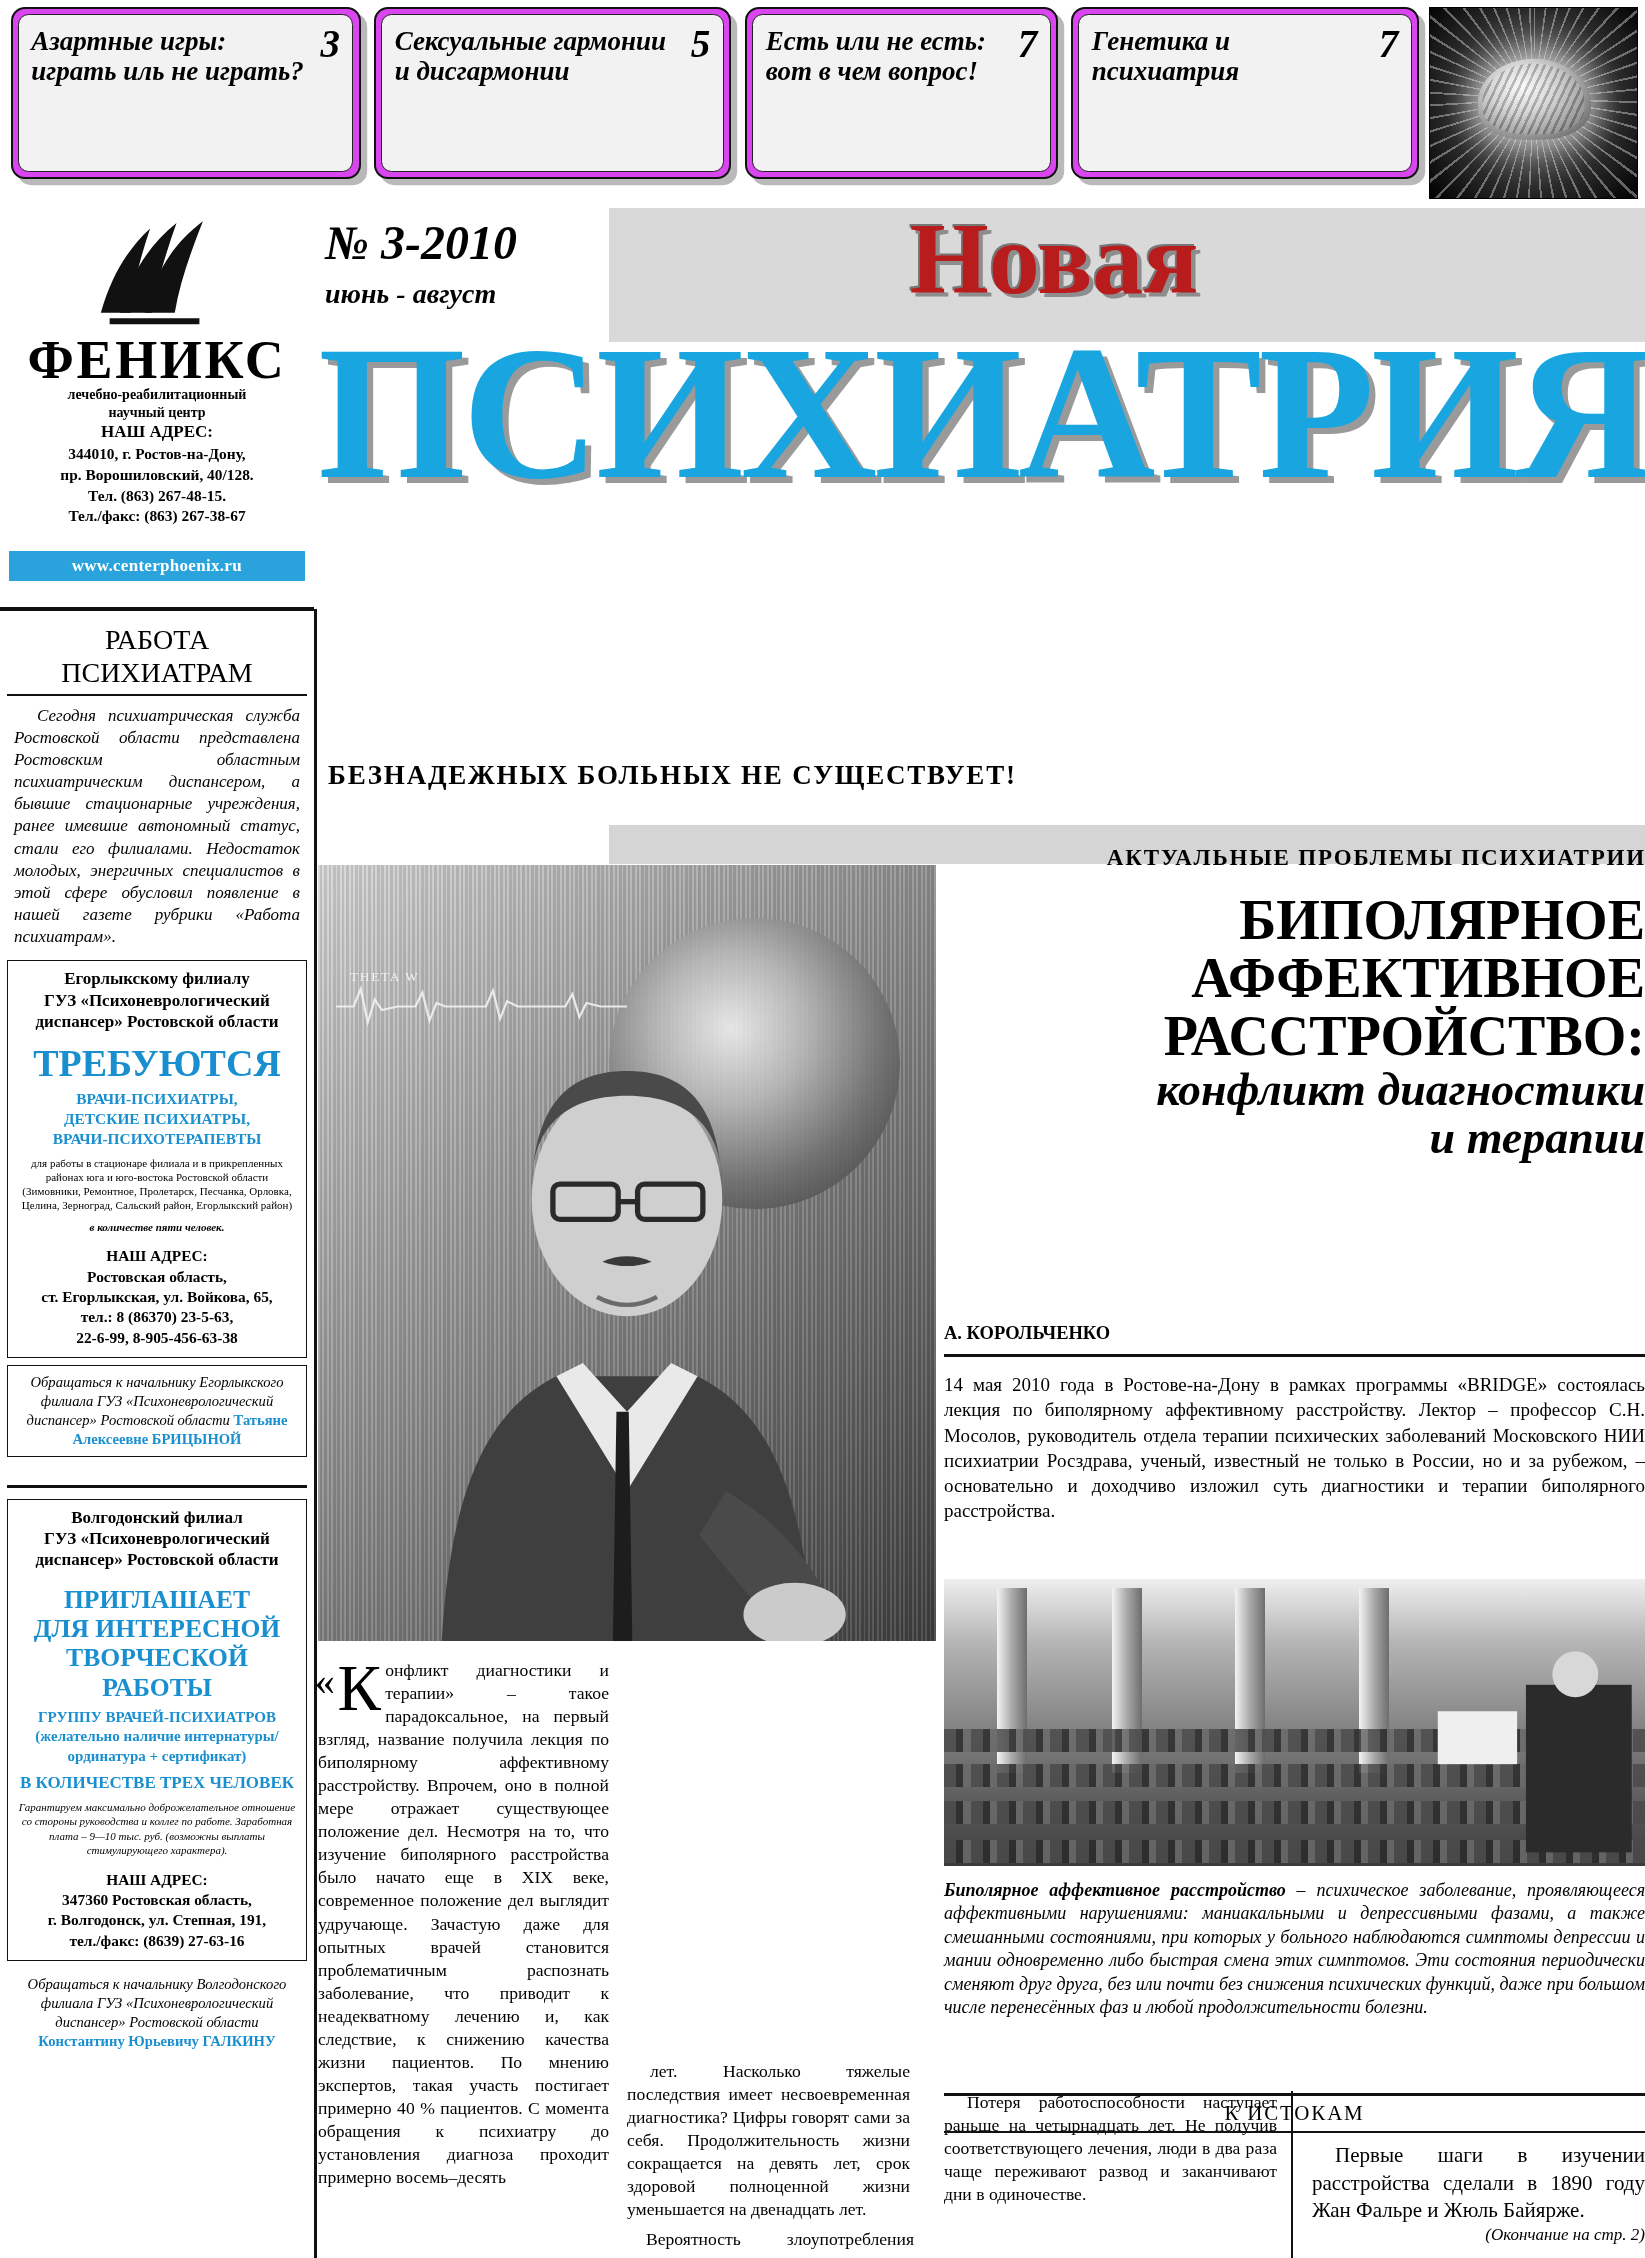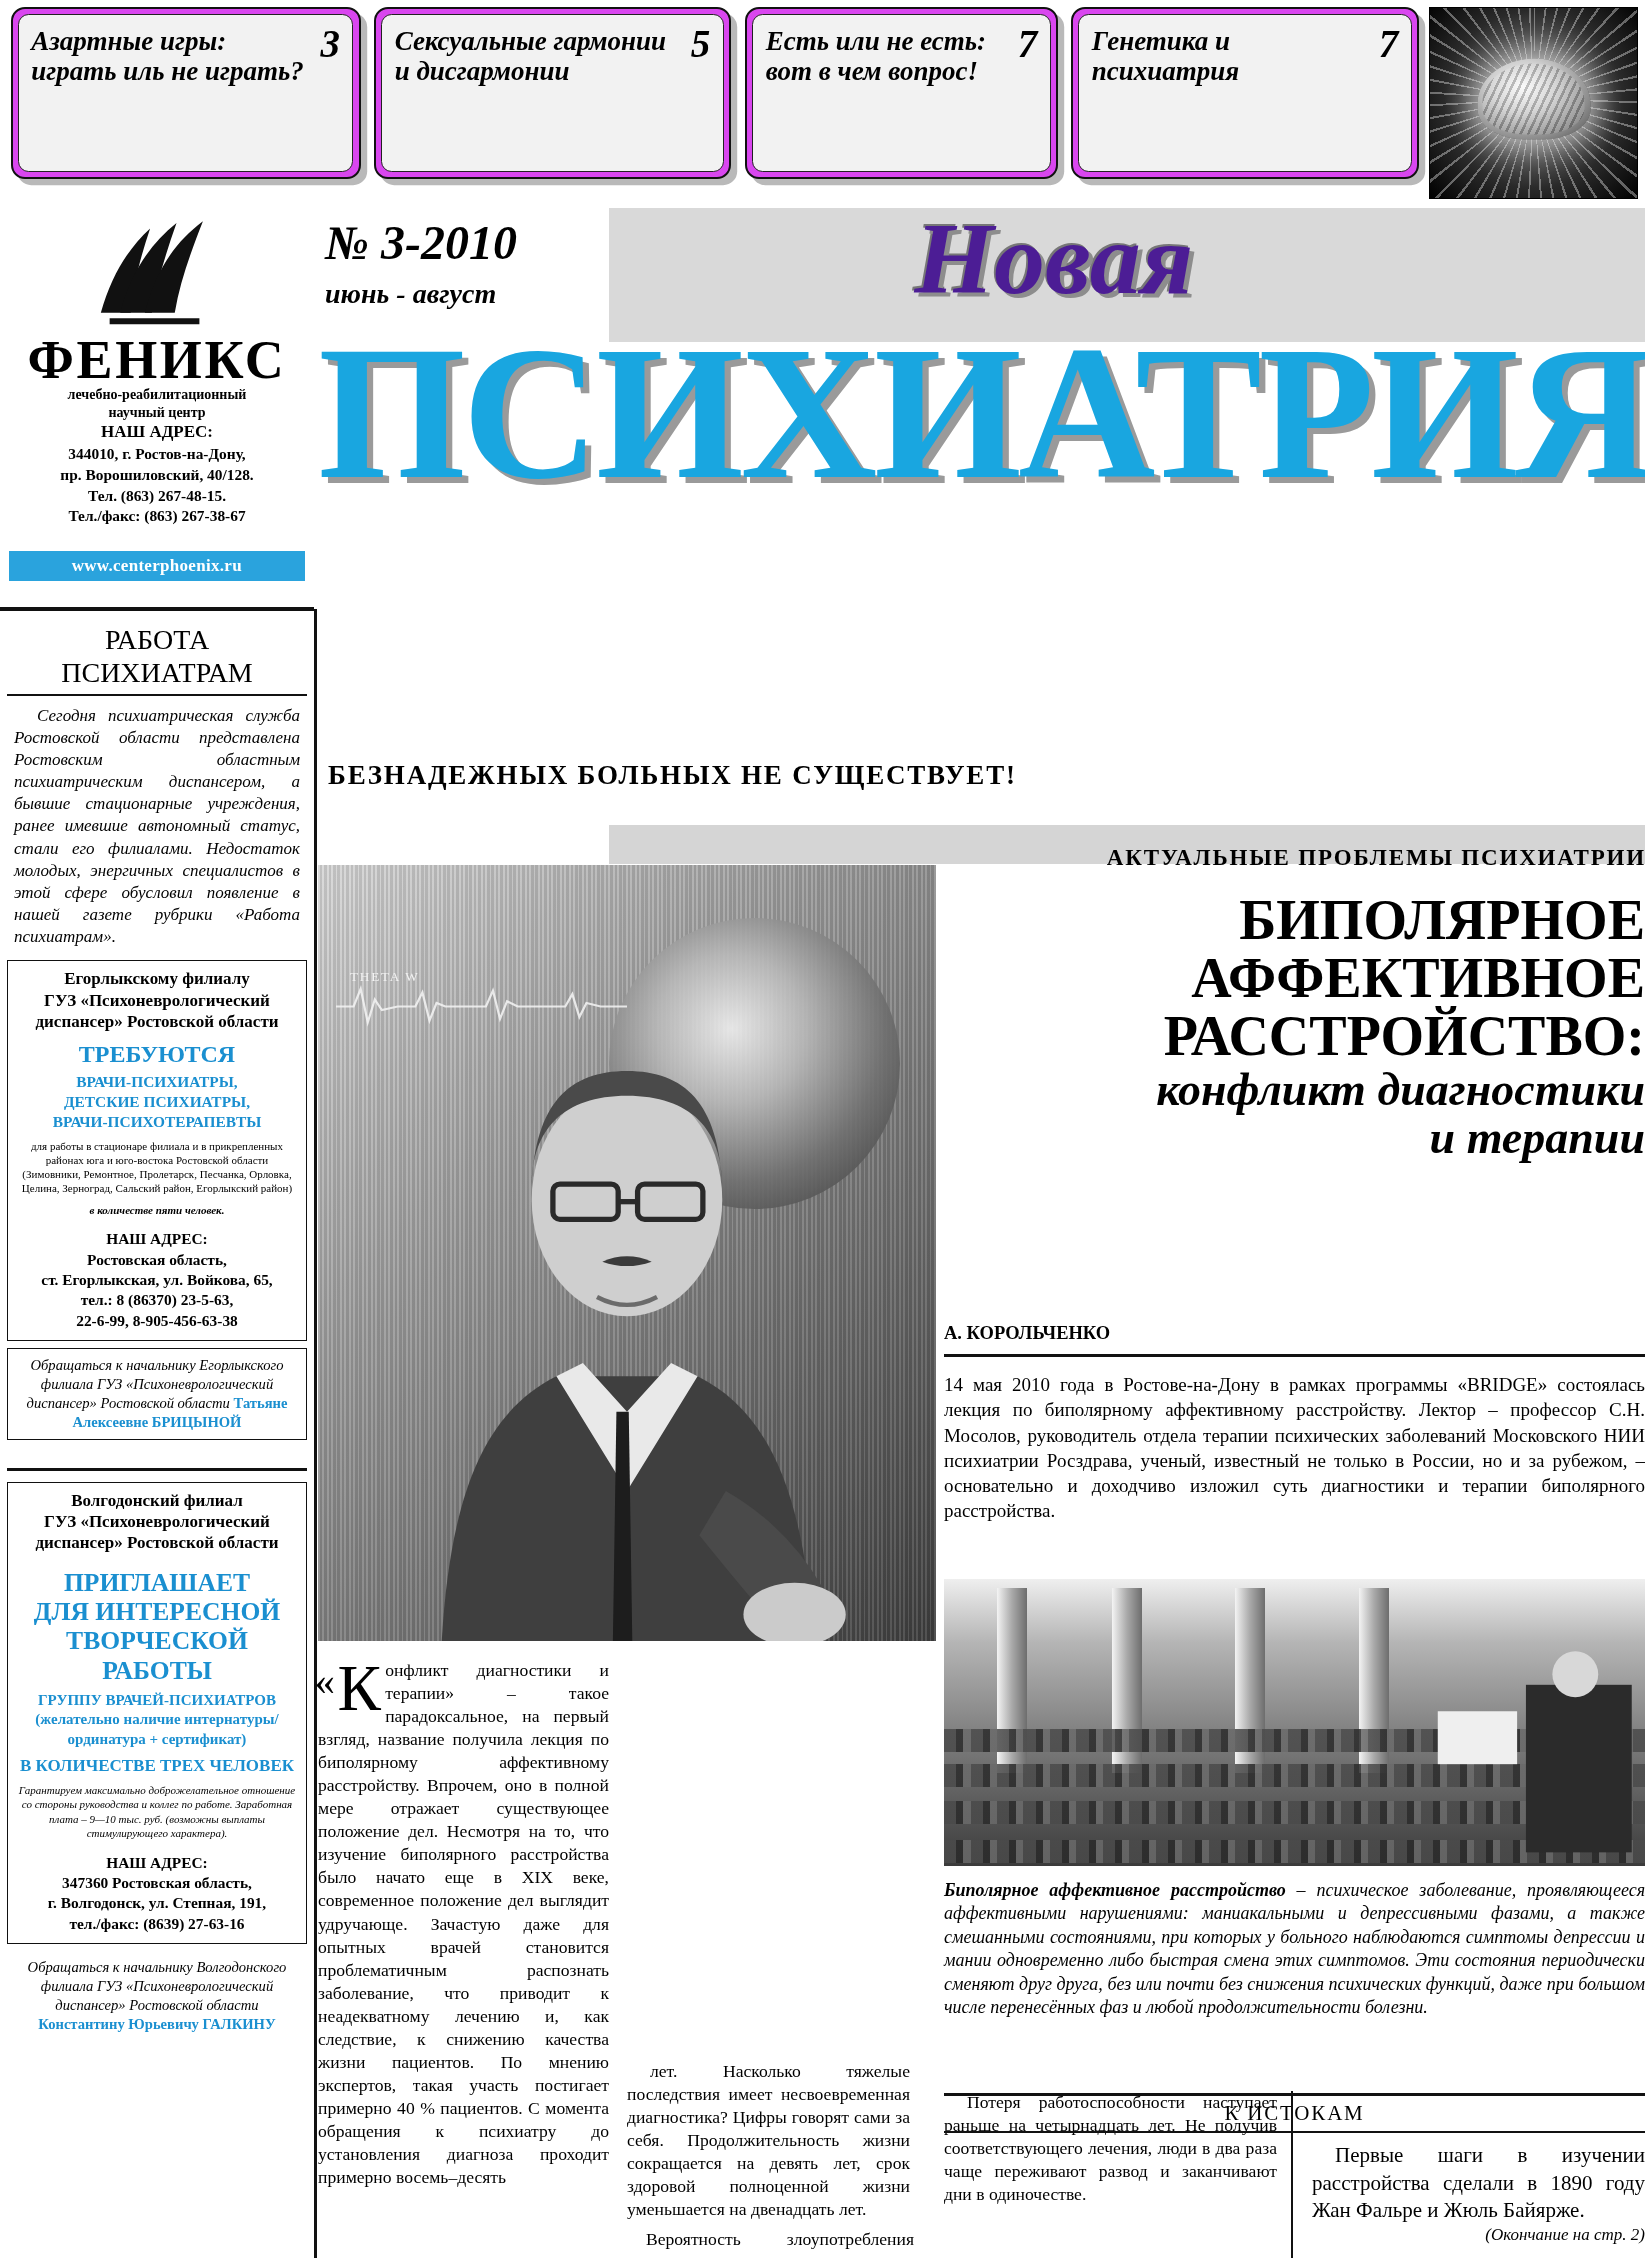--- a/index.html
+++ b/index.html
@@ -40,40 +40,40 @@
   .addr{position:absolute;left:0;top:216px;width:314px;text-align:center;font-size:15.4px;line-height:1.35;font-weight:bold;}
   .addr .hdr{font-size:17px;}
   .site{position:absolute;left:8.8px;top:346px;width:296px;height:30px;background:#2aa3dd;color:#fff;text-align:center;
         font-weight:bold;font-size:17px;line-height:30px;letter-spacing:0.3px;}
 
   .issue{position:absolute;left:325px;top:219px;width:265px;}
   .issue .no{font-style:italic;font-weight:bold;font-size:48px;line-height:1;}
   .issue .mo{font-style:italic;font-weight:bold;font-size:28px;margin-top:10.6px;}
 
   .novaya-bg{position:absolute;left:609px;top:208px;width:1037px;height:134px;background:#d9d9d9;}
-  .novaya{position:absolute;left:657px;top:208px;width:794px;text-align:center;font-style:italic;font-weight:bold;
-          font-size:102px;line-height:1;color:#4c1d95;text-shadow:4.4px 4.4px 0 #8d8d8d, -1.8px -1.8px 0 #777;}
+  .novaya{position:absolute;left:657px;top:208px;width:794px;text-align:center;font-weight:bold;
+          font-size:102px;line-height:1;color:#b91c1c;text-shadow:4.4px 4.4px 0 #8d8d8d, -1.8px -1.8px 0 #777;}
   .psy-wrap{position:absolute;left:318px;top:318px;width:1328px;height:265px;}
   .psy{font-weight:bold;font-size:190px;line-height:1;color:#19a6e0;letter-spacing:-3.5px;
        text-shadow:6.2px 6.2px 0 #9a9a9a;white-space:nowrap;}
   .slogan{position:absolute;left:328px;top:760px;width:812px;font-weight:bold;font-size:27px;letter-spacing:1.8px;}
   .band{position:absolute;left:609px;top:825px;width:1037px;height:39px;background:#d5d5d5;}
   .band .t{position:absolute;left:0;top:0;width:1037px;text-align:right;line-height:39px;font-weight:bold;font-size:23px;letter-spacing:1.8px;margin-top:13px;}
 
   
   .side{position:absolute;left:0;top:609px;width:314px;}
   .side .rule{height:3.5px;background:#111;margin:0 7px;}
   .side .rule.thin{height:1.8px;}
   .side h2{margin:0;padding:14px 7px 5.3px;text-align:center;font-size:28px;font-weight:normal;line-height:1.18;}
   .side p.lead{margin:8.8px 14px 12.4px;text-align:justify;font-style:italic;font-size:17px;line-height:1.3;text-indent:23px;}
 
   .box{margin:0 7px 0;border:1.8px solid #111;}
   .box .hd{text-align:center;font-weight:bold;font-size:17px;line-height:1.25;padding:7px 8.8px 5.3px;}
   .box .blue{color:#1a8fd0;text-align:center;font-weight:bold;}
-  .box .req{font-size:24px;padding:3.5px 0 1.8px;}
+  .box .req{font-size:38px;padding:3.5px 0 1.8px;}
   .box .roles{font-size:15.4px;line-height:1.3;padding:1.8px 0 7px;}
   .box .body{font-size:11px;line-height:1.3;padding:0 10.6px 7px;text-align:center;}
   .box .addr2{font-size:15.4px;line-height:1.32;text-align:center;font-weight:bold;padding:5.3px 8.8px 8.8px;}
   .box .addr2 .h{font-weight:bold;}
   .note{margin:7px 7px 12px;border:1.8px solid #111;padding:7px 8.8px;font-style:italic;font-size:14.6px;line-height:1.3;text-align:center;}
   .note b{font-style:normal;font-weight:bold;color:#1a8fd0;}
   .invite{font-size:25.6px;line-height:1.15;padding:8.8px 5.3px 3.5px;}
   .grp{font-size:15px;line-height:1.3;padding:1.8px 7px 7px;}
 
   

